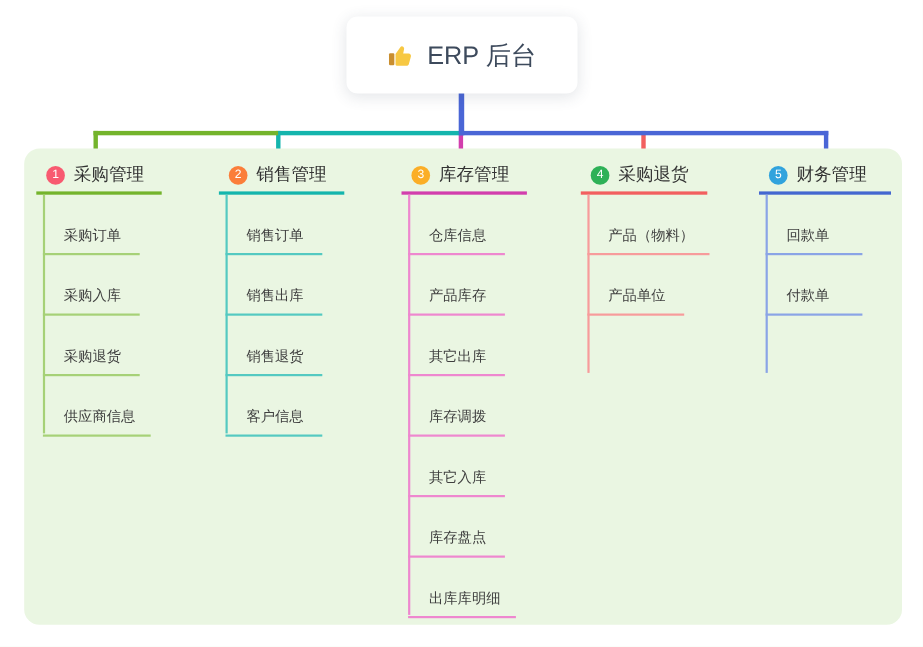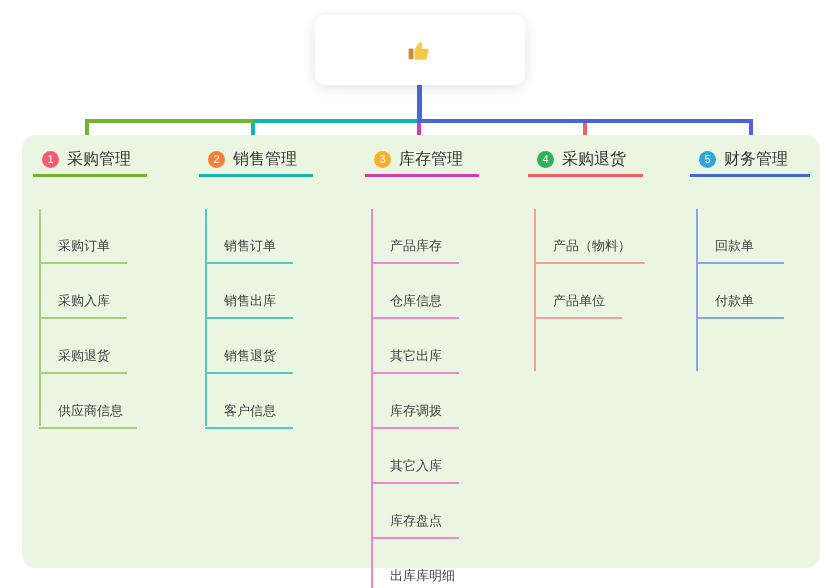--- a/index.html
+++ b/index.html
@@ -41,21 +41,21 @@
   }
   .b4 .btitle{width:115px}
   .b5 .btitle{width:120px}
   .badge{
     flex:0 0 17px;width:17px;height:17px;border-radius:50%;
     background:var(--badge);color:#ffffff;font-size:11px;line-height:17px;
     display:flex;align-items:center;justify-content:center;
   }
   .items{
     position:relative;margin-left:6px;
-    display:flex;flex-direction:column;align-items:flex-start;margin-top:32px;
+    display:flex;flex-direction:column;align-items:flex-start;
   }
   .vline{position:absolute;left:0;top:0;width:2px;background:var(--sub)}
   .b1 .vline,.b2 .vline{height:217px}
   .b3 .vline{height:382px}
   .b4 .vline,.b5 .vline{height:162px}
   .item{
     position:relative;height:55px;box-sizing:border-box;min-width:88px;
     display:flex;align-items:flex-end;
     padding:0 14px 7px 19px;
     border-bottom:2px solid var(--sub);
@@ -78,20 +78,21 @@
 
 <div class="panel" style="background: rgb(234, 246, 226);"></div>
 
 <div class="root-card">
   <span>
     <svg width="26" height="26" viewBox="0 0 24 24">
       <rect x="1.5" y="10.5" width="4.5" height="10" rx="1" fill="#c98e2f"></rect>
       <path d="M8 21h8.2c1 0 1.8-.6 2-1.5l1.7-6.3c.3-1.2-.6-2.4-1.9-2.4h-4.6l.8-3.8c.2-1-.4-2-1.4-2.2-.7-.2-1.4.1-1.8.7L7 11.2V20c0 .6.4 1 1 1z" fill="#f7c843"></path>
     </svg>
   </span>
+  <span>ERP 后台</span>
 </div>
 
 <div class="branch b1" style="--badge: #f85a70; --line: #74b42c; --sub: #a6d177;">
   <div class="btitle">
     <span class="badge">1</span>
     <span>采购管理</span>
   </div>
   <div class="items">
     <span class="vline"></span>
     <div class="item">
@@ -132,24 +133,24 @@
 </div>
 
 <div class="branch b3" style="--badge: #fbae27; --line: #d23ead; --sub: #ee87cf;">
   <div class="btitle">
     <span class="badge">3</span>
     <span>库存管理</span>
   </div>
   <div class="items">
     <span class="vline"></span>
     <div class="item">
-        <span>产品库存</span>
+        <span>仓库信息</span>
       </div>
     <div class="item">
-        <span>仓库信息</span>
+        <span>产品库存</span>
       </div>
     <div class="item">
         <span>其它出库</span>
       </div>
     <div class="item">
         <span>库存调拨</span>
       </div>
     <div class="item">
         <span>其它入库</span>
       </div>

